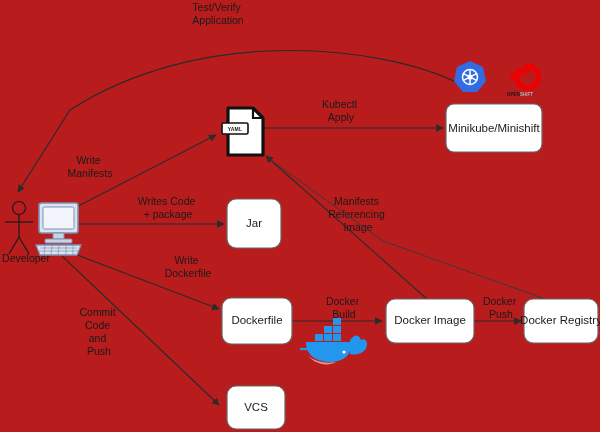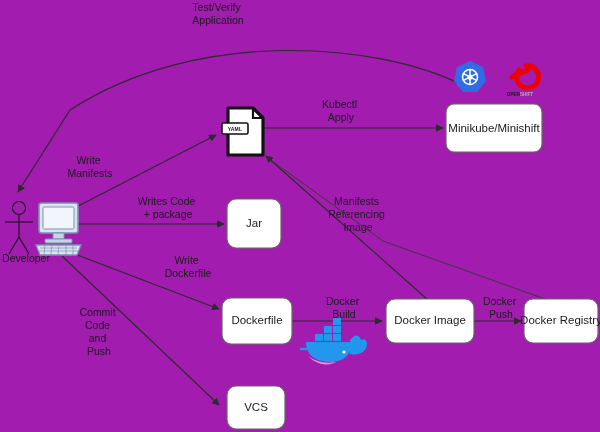--- a/index.html
+++ b/index.html
@@ -7,21 +7,21 @@
     padding: 0;
     background: #ffffff;
   }
   body {
     font-family: "Liberation Sans", sans-serif;
   }
   #diagram-root {
     position: relative;
     width: 600px;
     height: 432px;
-    background: #a21caf;
+    background: #b91c1c;
     overflow: hidden;
   }
   svg.canvas {
     position: absolute;
     left: 0;
     top: 0;
     width: 600px;
     height: 432px;
   }
   .edge-line {

